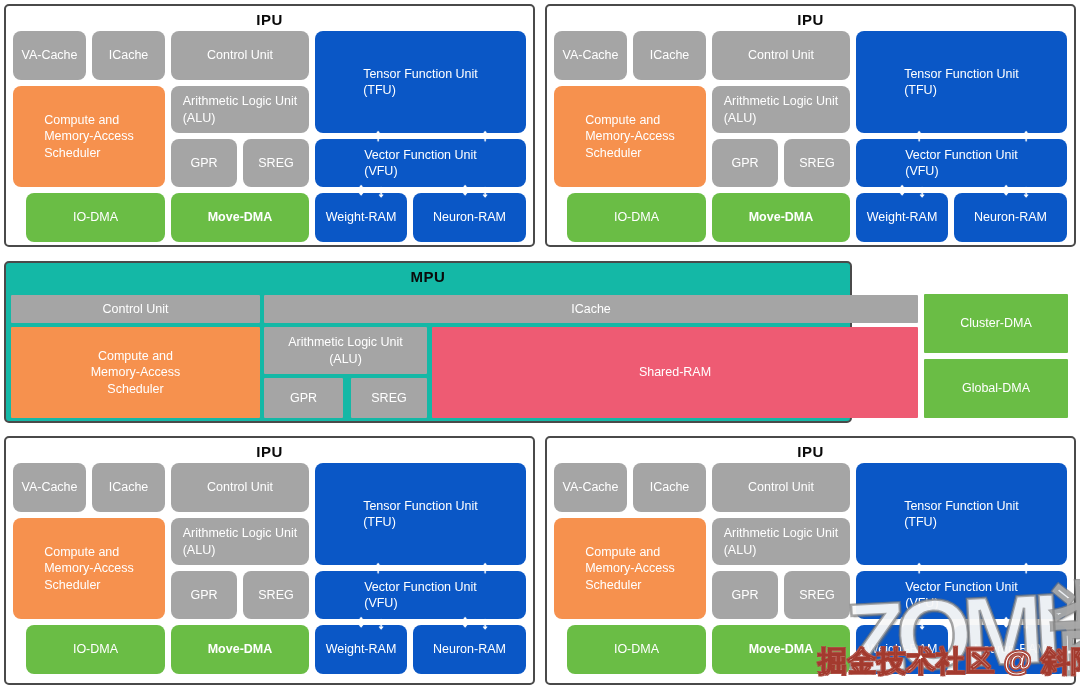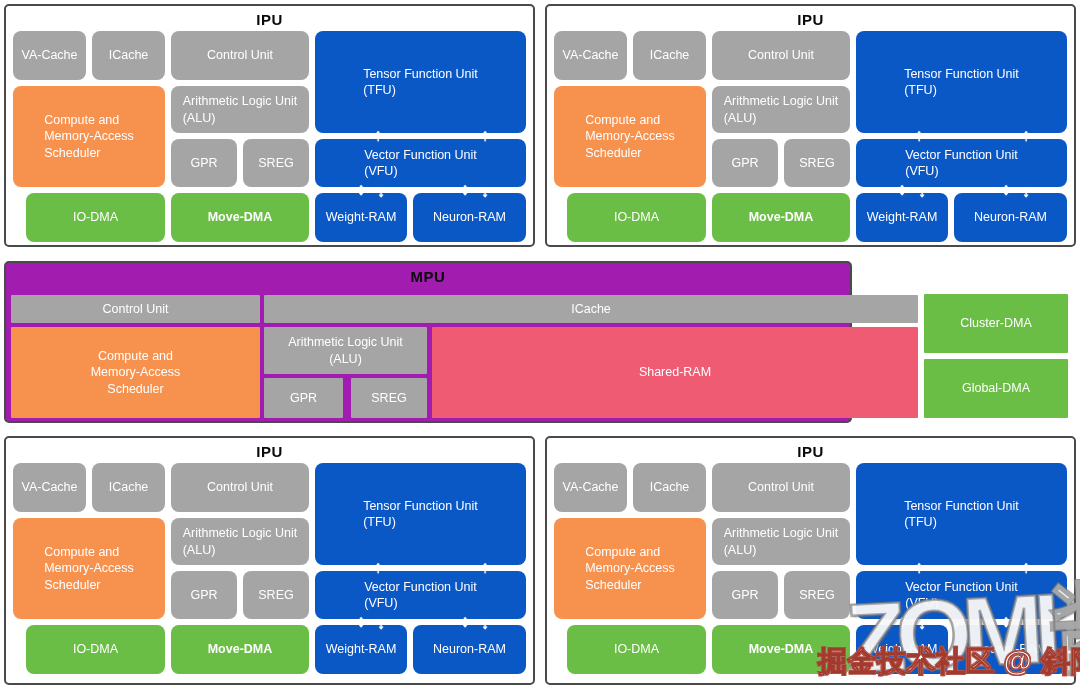--- a/index.html
+++ b/index.html
@@ -133,21 +133,21 @@
     <div class="blk c-blue a-nram">Neuron-RAM</div>
     <span class="ar" style="left:356px; top:95px;">↑</span>
     <span class="ar" style="left:463px; top:95px;">↑</span>
     <span class="ar" style="left:339px; top:149px;">↕</span>
     <span class="ar" style="left:359px; top:151px;">↓</span>
     <span class="ar" style="left:443px; top:149px;">↕</span>
     <span class="ar" style="left:463px; top:151px;">↓</span>
   </div>
 </section>
 
-  <section class="box" style="left:4px; top:261px; width:848px; height:162px; background:#a21caf;">
+  <section class="box" style="left:4px; top:261px; width:848px; height:162px; background:#14b8a6;">
     <div class="box-title">MPU</div>
     <div class="mpu-blk c-gray" style="left:5px;   top:32px;  width:249px; height:28px;">Control Unit</div>
     <div class="mpu-blk c-gray" style="left:258px; top:32px;  width:654px; height:28px;">ICache</div>
     <div class="mpu-blk c-orange" style="left:5px;   top:64px;  width:249px; height:91px;">Compute and
 Memory-Access
 Scheduler</div>
     <div class="mpu-blk c-gray" style="left:258px; top:64px;  width:163px; height:47px;">Arithmetic Logic Unit
 (ALU)</div>
     <div class="mpu-blk c-gray" style="left:258px; top:115px; width:79px;  height:40px;">GPR</div>
     <div class="mpu-blk c-gray" style="left:345px; top:115px; width:76px;  height:40px;">SREG</div>

